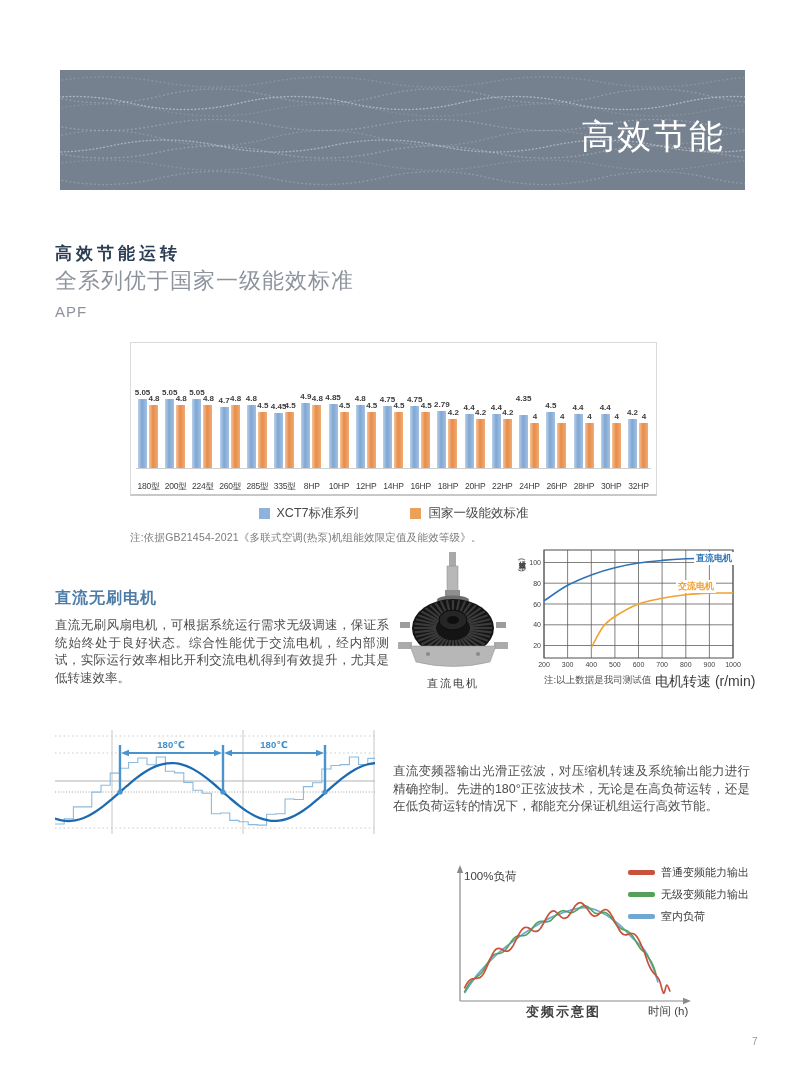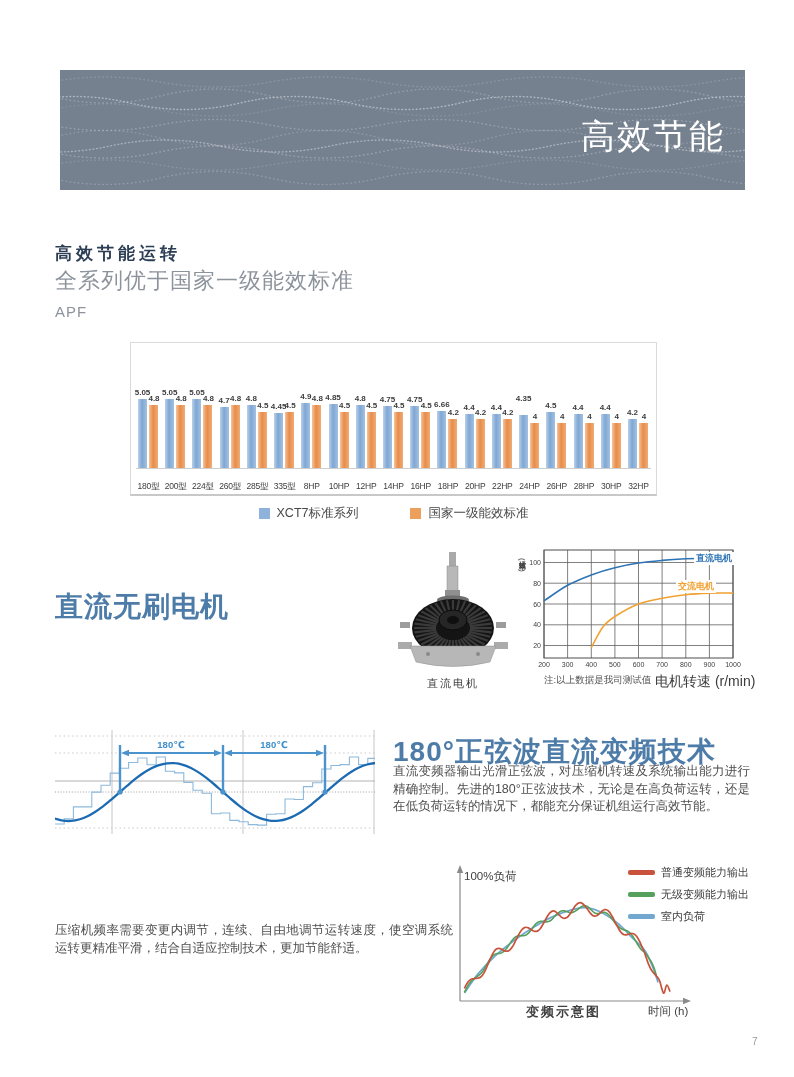--- a/index.html
+++ b/index.html
@@ -28,21 +28,21 @@
   .bv{position:absolute;font-size:8px;font-weight:700;color:#3c3c3c;white-space:nowrap;transform:translateX(-50%);line-height:9px;}
   .v0{left:4.5px;}
   .v1{left:16px;}
   .bar-cat{position:absolute;top:128px;left:50%;transform:translateX(-50%);font-size:8.5px;color:#3c3c3c;white-space:nowrap;letter-spacing:-0.2px;margin-top:10px;}
   .apf-legend{position:absolute;left:130px;top:505px;width:527px;display:flex;justify-content:center;gap:52px;align-items:flex-start;}
   .apf-legend .li{display:flex;align-items:center;gap:7px;font-size:12.5px;color:#474747;}
   .sw{display:inline-block;width:11px;height:11px;}
   .apf-note{position:absolute;left:130px;top:531px;font-size:10.5px;color:#7c7c7c;letter-spacing:0.2px;}
 
   
-  .bh{position:absolute;font-size:28px;font-weight:700;color:#4e7ca8;letter-spacing:1px;white-space:nowrap;}
+  .bh{position:absolute;font-size:16px;font-weight:700;color:#4e7ca8;letter-spacing:1px;white-space:nowrap;}
   .bp{position:absolute;font-size:12.5px;line-height:17.5px;color:#4d4d4d;text-align:justify;}
   .bh-motor{left:55px;top:588px;}
   .bp-motor{left:55px;top:617px;width:334px;}
   .bh-sine{left:393px;top:733px;}
   .bp-sine{left:393px;top:763px;width:357px;}
   .bh-comp{left:55px;top:891px;}
   .bp-comp{left:55px;top:922px;width:398px;}
 
   
   .motor-fig{position:absolute;left:398px;top:550px;width:110px;}
@@ -178,21 +178,21 @@
         </div>
         <div class="bar-group">
           <div class="bar b0" style="height: 61.9px;"></div>
           <span class="bv v0" style="bottom: 63.9px;">4.75</span>
           <div class="bar b1" style="height: 56.3px;"></div>
           <span class="bv v1" style="bottom: 58.3px;">4.5</span>
           <span class="bar-cat">16HP</span>
         </div>
         <div class="bar-group">
           <div class="bar b0" style="height: 57.4px;"></div>
-          <span class="bv v0" style="bottom: 59.4px;">6.66</span>
+          <span class="bv v0" style="bottom: 59.4px;">2.79</span>
           <div class="bar b1" style="height: 49.5px;"></div>
           <span class="bv v1" style="bottom: 51.5px;">4.2</span>
           <span class="bar-cat">18HP</span>
         </div>
         <div class="bar-group">
           <div class="bar b0" style="height: 54px;"></div>
           <span class="bv v0" style="bottom: 56px;">4.4</span>
           <div class="bar b1" style="height: 49.5px;"></div>
           <span class="bv v1" style="bottom: 51.5px;">4.2</span>
           <span class="bar-cat">20HP</span>
@@ -246,22 +246,24 @@
   <div class="apf-legend">
     <span class="li">
       <i class="sw" style="background: rgb(143, 178, 220);"></i>
       <span>XCT7标准系列</span>
     </span>
     <span class="li">
       <i class="sw" style="background: rgb(237, 160, 92);"></i>
       <span>国家一级能效标准</span>
     </span>
   </div>
+  <p class="apf-note">注:依据GB21454-2021《多联式空调(热泵)机组能效限定值及能效等级》。</p>
 
   <div class="bh bh-motor">直流无刷电机</div>
+  <p class="bp bp-motor">直流无刷风扇电机，可根据系统运行需求无级调速，保证系统始终处于良好状态。综合性能优于交流电机，经内部测试，实际运行效率相比开利交流电机得到有效提升，尤其是低转速效率。</p>
 
   <figure class="motor-fig">
     <svg width="110" height="122" viewBox="0 0 110 122">
       <rect x="51" y="2" width="7" height="16" fill="#a9a9a9"></rect>
       <rect x="49" y="16" width="11" height="26" fill="#b8b8b8" stroke="#8a8a8a" stroke-width="0.5"></rect>
       <rect x="47" y="40" width="15" height="6" fill="#8f8f8f"></rect>
       <ellipse cx="55" cy="50" rx="16" ry="4.5" fill="#6e6e6e"></ellipse>
       <rect x="2" y="72" width="10" height="6" fill="#9c9c9c"></rect>
       <rect x="98" y="72" width="10" height="6" fill="#9c9c9c"></rect>
       <ellipse cx="55" cy="78" rx="41" ry="29" fill="#141414"></ellipse>
@@ -376,24 +378,22 @@
           <path d="M167,27 l-8,-3.2 v6.4 Z" stroke="none"></path>
         <line x1="177" y1="27" x2="261" y2="27"></line>
         <path d="M169,27 l8,-3.2 v6.4 Z" stroke="none"></path>
           <path d="M269,27 l-8,-3.2 v6.4 Z" stroke="none"></path>
       </g>
     </svg>
     <span class="deg deg1">180℃</span>
     <span class="deg deg2">180℃</span>
   </div>
 
-  <div class="bh bh-sine">180°正弦波直流变频技术</div>
   <p class="bp bp-sine">直流变频器输出光滑正弦波，对压缩机转速及系统输出能力进行精确控制。先进的180°正弦波技术，无论是在高负荷运转，还是在低负荷运转的情况下，都能充分保证机组运行高效节能。</p>
 
-  <p class="bp bp-comp">压缩机频率需要变更内调节，连续、自由地调节运转速度，使空调系统运转更精准平滑，结合自适应控制技术，更加节能舒适。</p>
 
   <div class="freq">
     <svg id="freq-svg" width="302" height="152" viewBox="0 0 302 152">
         <path d="M8,139H234M8,139V8" stroke="#8a8a8a" stroke-width="1.2" fill="none"></path>
         <path d="M239,139 l-8,-3.2 v6.4 Z M8,3 l-3.2,8 h6.4 Z" fill="#8a8a8a"></path>
         <path d="M12.4,131.0C14.6,127.9 20.5,118.6 25.6,112.4C30.7,106.2 37.0,99.5 43.2,93.8C49.4,88.0 56.4,82.7 63.0,77.8C69.6,72.9 76.2,68.5 82.8,64.5C89.4,60.5 96.0,56.8 102.6,53.9C109.2,51.0 116.9,48.6 122.4,47.2C127.9,45.9 130.8,45.2 135.6,45.9C140.4,46.6 145.9,48.6 151.0,51.2C156.1,53.9 161.6,57.9 166.4,61.9C171.2,65.8 175.2,70.7 179.6,75.2C184.0,79.6 189.1,83.1 192.8,88.5C196.5,93.8 199.4,101.8 201.6,107.1C203.8,112.4 205.3,118.2 206.0,120.4" fill="none" stroke="#72a8cf" stroke-width="1.8"></path>
         <path d="M12.4,130.4C12.7,129.7 13.7,127.6 14.4,126.3C15.1,125.1 15.7,123.9 16.4,122.8C17.1,121.8 17.7,120.9 18.4,120.1C19.1,119.3 19.7,118.6 20.4,118.0C21.1,117.4 21.7,117.0 22.4,116.5C23.1,116.0 23.7,115.5 24.4,115.1C25.1,114.6 25.7,114.1 26.4,113.6C27.1,113.1 27.7,112.7 28.4,112.0C29.1,111.4 29.7,110.6 30.4,109.7C31.1,108.8 31.7,107.7 32.4,106.6C33.1,105.5 33.7,104.3 34.4,103.2C35.1,102.0 35.7,100.8 36.4,99.7C37.1,98.6 37.7,97.5 38.4,96.6C39.1,95.7 39.7,94.8 40.4,94.1C41.1,93.5 41.7,92.9 42.4,92.5C43.1,92.1 43.7,91.9 44.4,91.7C45.1,91.5 45.7,91.6 46.4,91.5C47.1,91.4 47.7,91.4 48.4,91.2C49.1,91.0 49.7,90.8 50.4,90.4C51.1,90.0 51.7,89.5 52.4,88.9C53.1,88.3 53.7,87.5 54.4,86.7C55.1,85.9 55.7,84.9 56.4,83.9C57.1,82.9 57.7,81.9 58.4,80.9C59.1,79.9 59.7,78.9 60.4,78.1C61.1,77.2 61.7,76.4 62.4,75.8C63.1,75.2 63.7,74.7 64.4,74.4C65.1,74.1 65.7,73.9 66.4,73.8C67.1,73.7 67.7,73.8 68.4,73.8C69.1,73.8 69.7,73.8 70.4,73.8C71.1,73.8 71.7,73.8 72.4,73.6C73.1,73.4 73.7,73.2 74.4,72.8C75.1,72.3 75.7,71.8 76.4,71.2C77.1,70.5 77.7,69.7 78.4,68.9C79.1,68.1 79.7,67.1 80.4,66.2C81.1,65.3 81.7,64.3 82.4,63.5C83.1,62.7 83.7,62.0 84.4,61.4C85.1,60.8 85.7,60.3 86.4,60.0C87.1,59.6 87.7,59.5 88.4,59.3C89.1,59.2 89.7,59.3 90.4,59.3C91.1,59.4 91.7,59.6 92.4,59.6C93.1,59.7 93.7,59.9 94.4,59.9C95.1,59.9 95.7,59.8 96.4,59.6C97.1,59.4 97.7,59.1 98.4,58.7C99.1,58.3 99.7,57.7 100.4,57.0C101.1,56.4 101.7,55.5 102.4,54.8C103.1,54.0 103.7,53.3 104.4,52.6C105.1,52.0 105.7,51.3 106.4,50.8C107.1,50.2 107.7,49.7 108.4,49.4C109.1,49.1 109.7,48.9 110.4,48.8C111.1,48.7 111.7,48.8 112.4,48.9C113.1,49.0 113.7,49.3 114.4,49.5C115.1,49.7 115.7,50.0 116.4,50.2C117.1,50.4 117.7,50.6 118.4,50.7C119.1,50.7 119.7,50.7 120.4,50.5C121.1,50.3 121.7,49.9 122.4,49.6C123.1,49.2 123.7,48.9 124.4,48.4C125.1,48.0 125.7,47.4 126.4,46.9C127.1,46.4 127.7,45.8 128.4,45.3C129.1,44.9 129.7,44.4 130.4,44.2C131.1,43.9 131.7,43.7 132.4,43.6C133.1,43.6 133.7,43.6 134.4,43.9C135.1,44.1 135.7,44.5 136.4,45.1C137.1,45.6 137.7,46.5 138.4,47.1C139.1,47.8 139.7,48.6 140.4,49.1C141.1,49.7 141.7,50.3 142.4,50.7C143.1,51.1 143.7,51.3 144.4,51.5C145.1,51.7 145.7,51.6 146.4,51.6C147.1,51.5 147.7,51.3 148.4,51.1C149.1,50.9 149.7,50.5 150.4,50.4C151.1,50.3 151.7,50.2 152.4,50.3C153.1,50.4 153.7,50.7 154.4,51.0C155.1,51.4 155.7,51.9 156.4,52.5C157.1,53.1 157.7,53.8 158.4,54.6C159.1,55.4 159.7,56.4 160.4,57.3C161.1,58.2 161.7,59.2 162.4,60.1C163.1,60.9 163.7,61.8 164.4,62.6C165.1,63.3 165.7,63.8 166.4,64.4C167.1,65.1 167.7,65.7 168.4,66.2C169.1,66.7 169.7,67.0 170.4,67.3C171.1,67.6 171.7,67.8 172.4,68.0C173.1,68.2 173.7,68.4 174.4,68.6C175.1,68.9 175.7,69.2 176.4,69.7C177.1,70.1 177.7,70.7 178.4,71.4C179.1,72.0 179.7,72.9 180.4,73.8C181.1,74.7 181.7,75.8 182.4,76.9C183.1,78.0 183.7,79.2 184.4,80.3C185.1,81.4 185.7,82.6 186.4,83.6C187.1,84.6 187.7,85.6 188.4,86.5C189.1,87.3 189.7,88.0 190.4,88.6C191.1,89.2 191.7,89.3 192.4,90.0C193.1,90.7 193.7,91.7 194.4,92.6C195.1,93.5 195.7,94.5 196.4,95.4C197.1,96.4 197.7,97.4 198.4,98.5C199.1,99.6 199.7,100.6 200.4,102.0C201.1,103.4 201.7,105.1 202.4,107.0C203.1,109.0 204.1,112.7 204.4,113.8" fill="none" stroke="#55a05a" stroke-width="1.6"></path>
         <path d="M12.4,126.5C12.7,125.9 13.7,123.6 14.4,122.4C15.1,121.3 15.7,120.3 16.4,119.5C17.1,118.7 17.7,118.1 18.4,117.7C19.1,117.2 19.7,117.0 20.4,116.8C21.1,116.6 21.7,116.6 22.4,116.6C23.1,116.5 23.7,116.5 24.4,116.4C25.1,116.3 25.7,116.2 26.4,116.0C27.1,115.8 27.7,115.7 28.4,115.2C29.1,114.7 29.7,114.1 30.4,113.2C31.1,112.4 31.7,111.3 32.4,110.1C33.1,108.9 33.7,107.5 34.4,106.0C35.1,104.5 35.7,102.9 36.4,101.3C37.1,99.7 37.7,98.1 38.4,96.6C39.1,95.1 39.7,93.6 40.4,92.3C41.1,91.0 41.7,89.8 42.4,88.9C43.1,88.0 43.7,87.3 44.4,86.9C45.1,86.5 45.7,86.3 46.4,86.3C47.1,86.3 47.7,86.5 48.4,86.7C49.1,86.9 49.7,87.3 50.4,87.6C51.1,88.0 51.7,88.4 52.4,88.7C53.1,88.9 53.7,89.2 54.4,89.2C55.1,89.3 55.7,89.2 56.4,88.9C57.1,88.6 57.7,88.1 58.4,87.4C59.1,86.8 59.7,85.9 60.4,84.8C61.1,83.8 61.7,82.5 62.4,81.2C63.1,79.9 63.7,78.5 64.4,77.2C65.1,75.9 65.7,74.5 66.4,73.2C67.1,72.0 67.7,70.7 68.4,69.7C69.1,68.7 69.7,67.8 70.4,67.1C71.1,66.4 71.7,65.9 72.4,65.6C73.1,65.3 73.7,65.2 74.4,65.3C75.1,65.3 75.7,65.6 76.4,65.9C77.1,66.2 77.7,66.7 78.4,67.1C79.1,67.6 79.7,68.1 80.4,68.4C81.1,68.8 81.7,69.1 82.4,69.3C83.1,69.4 83.7,69.5 84.4,69.4C85.1,69.3 85.7,69.0 86.4,68.5C87.1,68.0 87.7,67.3 88.4,66.4C89.1,65.5 89.7,64.5 90.4,63.3C91.1,62.2 91.7,60.9 92.4,59.7C93.1,58.5 93.7,57.2 94.4,56.0C95.1,54.8 95.7,53.7 96.4,52.7C97.1,51.8 97.7,51.0 98.4,50.4C99.1,49.8 99.7,49.4 100.4,49.1C101.1,48.9 101.7,48.9 102.4,49.1C103.1,49.3 103.7,49.8 104.4,50.4C105.1,50.9 105.7,51.6 106.4,52.3C107.1,52.9 107.7,53.6 108.4,54.2C109.1,54.8 109.7,55.4 110.4,55.7C111.1,56.1 111.7,56.3 112.4,56.4C113.1,56.4 113.7,56.2 114.4,55.8C115.1,55.5 115.7,54.9 116.4,54.1C117.1,53.4 117.7,52.5 118.4,51.5C119.1,50.5 119.7,49.3 120.4,48.2C121.1,47.2 121.7,45.9 122.4,44.9C123.1,44.0 123.7,43.2 124.4,42.6C125.1,41.9 125.7,41.4 126.4,41.1C127.1,40.8 127.7,40.6 128.4,40.7C129.1,40.8 129.7,41.1 130.4,41.5C131.1,42.0 131.7,42.6 132.4,43.3C133.1,44.0 133.7,44.8 134.4,45.7C135.1,46.5 135.7,47.5 136.4,48.5C137.1,49.4 137.7,50.5 138.4,51.3C139.1,52.1 139.7,52.8 140.4,53.3C141.1,53.8 141.7,54.1 142.4,54.2C143.1,54.3 143.7,54.1 144.4,53.8C145.1,53.6 145.7,53.1 146.4,52.5C147.1,52.0 147.7,51.3 148.4,50.7C149.1,50.0 149.7,49.2 150.4,48.7C151.1,48.2 151.7,47.9 152.4,47.7C153.1,47.6 153.7,47.6 154.4,47.8C155.1,48.0 155.7,48.4 156.4,49.0C157.1,49.6 157.7,50.5 158.4,51.4C159.1,52.4 159.7,53.6 160.4,54.8C161.1,56.0 161.7,57.4 162.4,58.8C163.1,60.1 163.7,61.5 164.4,62.8C165.1,64.0 165.7,65.2 166.4,66.3C167.1,67.5 167.7,68.7 168.4,69.6C169.1,70.6 169.7,71.3 170.4,71.8C171.1,72.3 171.7,72.6 172.4,72.8C173.1,73.0 173.7,72.9 174.4,72.8C175.1,72.7 175.7,72.5 176.4,72.3C177.1,72.1 177.7,71.8 178.4,71.7C179.1,71.5 179.7,71.4 180.4,71.5C181.1,71.6 181.7,71.8 182.4,72.2C183.1,72.6 183.7,73.3 184.4,74.1C185.1,74.9 185.7,75.9 186.4,77.1C187.1,78.3 187.7,79.7 188.4,81.1C189.1,82.5 189.7,84.2 190.4,85.7C191.1,87.2 191.7,88.6 192.4,90.3C193.1,92.1 193.7,94.4 194.4,96.3C195.1,98.2 195.7,100.2 196.4,101.8C197.1,103.5 197.7,105.0 198.4,106.2C199.1,107.5 199.0,107.5 200.4,109.4C201.8,111.4 205.3,114.1 207.1,117.7C208.9,121.3 210.2,130.1 211.5,131.0C212.8,131.9 213.7,123.3 214.8,123.0C215.9,122.8 217.5,128.6 218.1,129.7" fill="none" stroke="#c8523c" stroke-width="1.7"></path>
       </svg>
     <span class="f-ylab">100%负荷</span>

